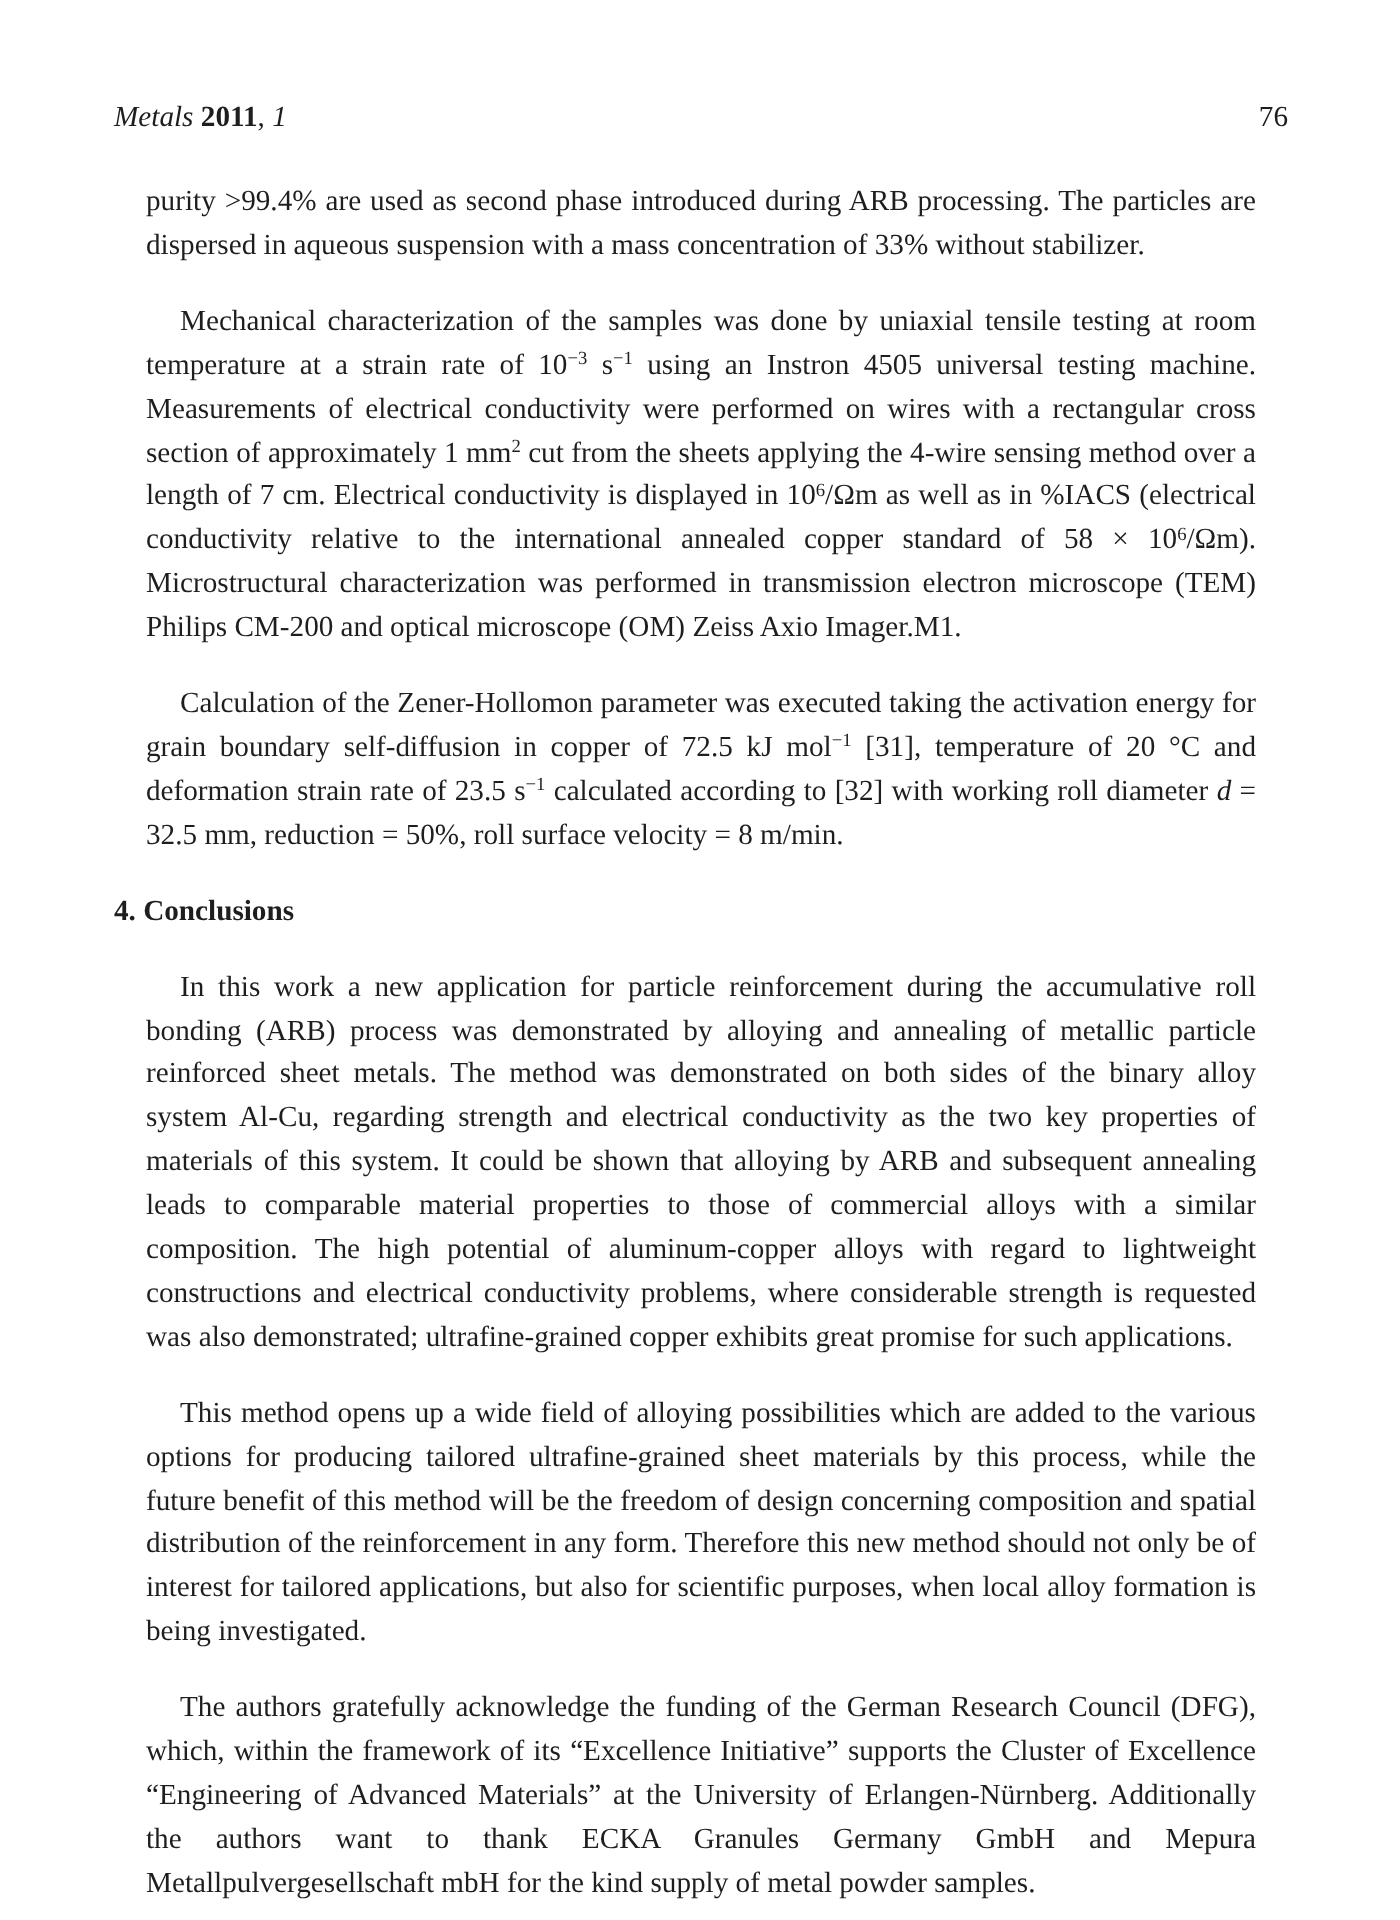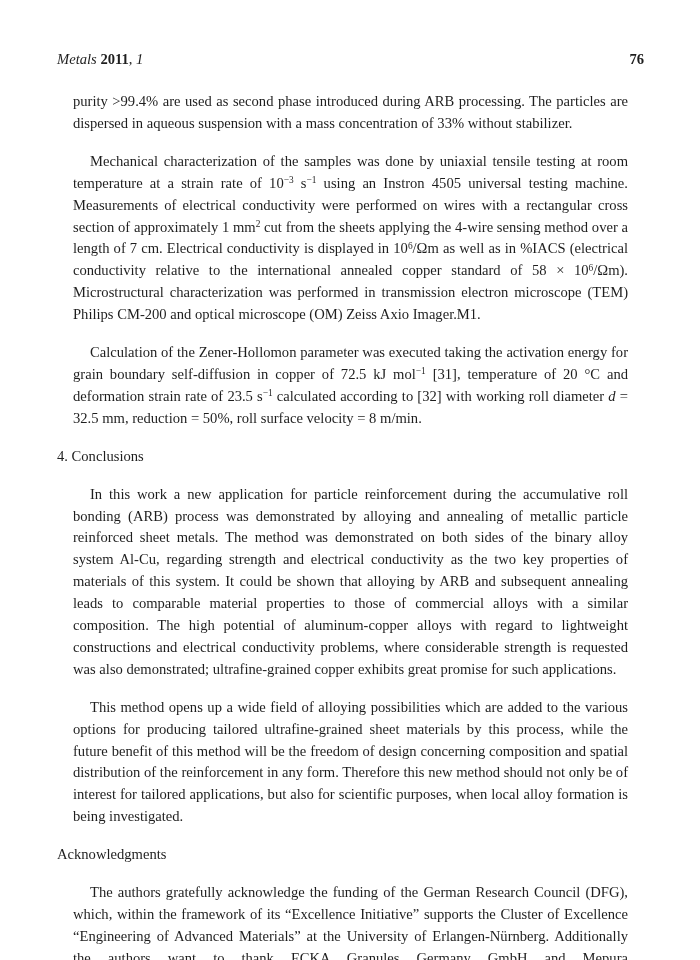--- a/index.html
+++ b/index.html
@@ -21,33 +21,33 @@
   .header-row {
     display: flex;
     justify-content: space-between;
     align-items: baseline;
     font-size: 14.6px;
     line-height: 18px;
     margin-bottom: 23px;
   }
   .journal-ref em { font-style: italic; }
   .journal-ref strong { font-weight: bold; }
-  .page-num { font-weight: bold; }
+  .page-num { font-weight: normal; }
   p.body-para {
     font-size: 14.6px;
     line-height: 21.9px;
     text-align: justify;
     margin: 16px;
     text-indent: 17px;
   }
   p.no-indent { text-indent: 0; }
   h2.section-heading {
     font-size: 14.6px;
     line-height: 21.9px;
-    font-weight: normal;
+    font-weight: bold;
     margin: 12px 0 10px 0;
   }
   p.body-para sup {
     font-size: 0.64em;
     line-height: 0;
     vertical-align: baseline;
     position: relative;
     top: -0.52em;
   }
   p.body-para em, .journal-ref em { font-style: italic; }
@@ -67,17 +67,16 @@
   <p class="body-para"><span>Mechanical characterization of the samples was done by uniaxial tensile testing at room temperature at a strain rate of 10</span><sup>−3</sup><span> s</span><sup>−1</sup><span> using an Instron 4505 universal testing machine. Measurements of electrical conductivity were performed on wires with a rectangular cross section of approximately 1 mm</span><sup>2</sup><span> cut from the sheets applying the 4-wire sensing method over a length of 7 cm. Electrical conductivity is displayed in 10</span><sup>6</sup><span>/Ωm as well as in %IACS (electrical conductivity relative to the international annealed copper standard of 58 × 10</span><sup>6</sup><span>/Ωm). Microstructural characterization was performed in transmission electron microscope (TEM) Philips CM-200 and optical microscope (OM) Zeiss Axio Imager.M1.</span></p>
 
   <p class="body-para"><span>Calculation of the Zener-Hollomon parameter was executed taking the activation energy for grain boundary self-diffusion in copper of 72.5 kJ mol</span><sup>−1</sup><span> [31], temperature of 20 °C and deformation strain rate of 23.5 s</span><sup>−1</sup><span> calculated according to [32] with working roll diameter </span><em>d</em><span> = 32.5 mm, reduction = 50%, roll surface velocity = 8 m/min.</span></p>
 
   <h2 class="section-heading">4. Conclusions</h2>
 
   <p class="body-para"><span>In this work a new application for particle reinforcement during the accumulative roll bonding (ARB) process was demonstrated by alloying and annealing of metallic particle reinforced sheet metals. The method was demonstrated on both sides of the binary alloy system Al-Cu, regarding strength and electrical conductivity as the two key properties of materials of this system. It could be shown that alloying by ARB and subsequent annealing leads to comparable material properties to those of commercial alloys with a similar composition. The high potential of aluminum-copper alloys with regard to lightweight constructions and electrical conductivity problems, where considerable strength is requested was also demonstrated; ultrafine-grained copper exhibits great promise for such applications.</span></p>
 
   <p class="body-para"><span>This method opens up a wide field of alloying possibilities which are added to the various options for producing tailored ultrafine-grained sheet materials by this process, while the future benefit of this method will be the freedom of design concerning composition and spatial distribution of the reinforcement in any form. Therefore this new method should not only be of interest for tailored applications, but also for scientific purposes, when local alloy formation is being investigated.</span></p>
 
-  <h2 class="section-heading">Acknowledgments</h2>
 
   <p class="body-para"><span>The authors gratefully acknowledge the funding of the German Research Council (DFG), which, within the framework of its “Excellence Initiative” supports the Cluster of Excellence “Engineering of Advanced Materials” at the University of Erlangen-Nürnberg. Additionally the authors want to thank ECKA Granules Germany GmbH and Mepura Metallpulvergesellschaft mbH for the kind supply of metal powder samples.</span></p>
 
 </div>
 
 </body></html>

